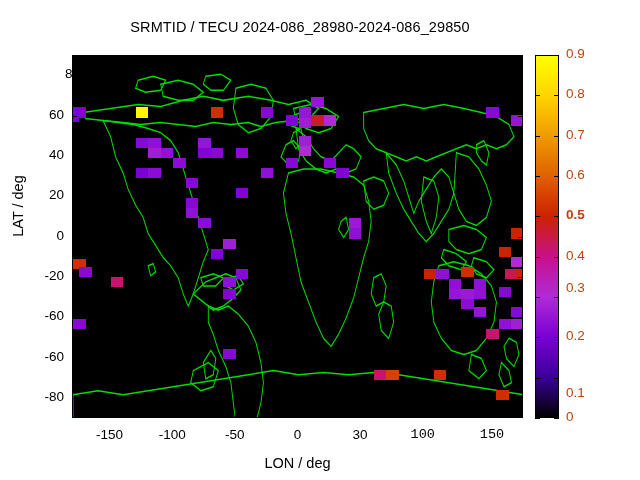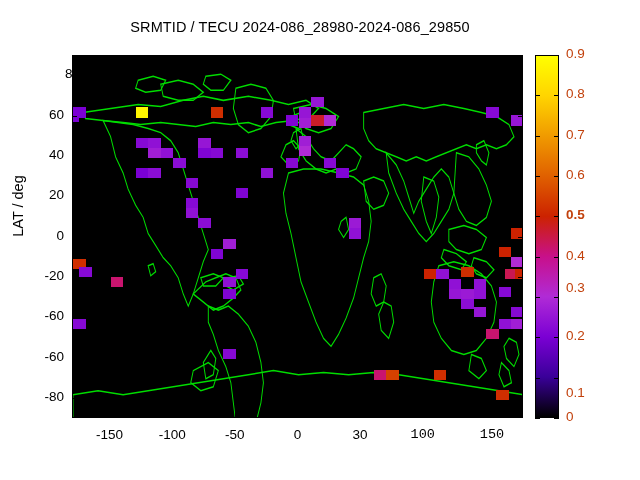--- a/index.html
+++ b/index.html
@@ -231,20 +231,21 @@
         <div class="cell" style="left: 150.33px; top: 293.42px; width: 12.53px; height: 10.08px; background: rgb(134, 9, 212);"></div>
         <div class="cell" style="left: 300.67px; top: 313.59px; width: 12.53px; height: 10.08px; background: rgb(201, 20, 110);"></div>
         <div class="cell" style="left: 313.19px; top: 313.59px; width: 12.53px; height: 10.08px; background: rgb(214, 65, 0);"></div>
         <div class="cell" style="left: 360.8px; top: 313.59px; width: 12.53px; height: 10.08px; background: rgb(208, 46, 0);"></div>
         <div class="cell" style="left: 423.44px; top: 333.76px; width: 12.53px; height: 10.08px; background: rgb(208, 46, 0);"></div>
       </div>
   </div>
   <div id="plotframe"></div>
 
   <div class="ylabel">LAT / deg</div>
+  <div class="xlabel">LON / deg</div>
 
   <div id="yticks">
       <div class="ytick" style="left: 32px; top: 66.1667px;">80</div>
       <div class="ytickmark" style="left: 72px; top: 75.1667px; width: 5px; height: 1px;"></div>
       <div class="ytickmark" style="left: 518px; top: 75.1667px; width: 5px; height: 1px;"></div>
       <div class="ytick" style="left: 16px; top: 106.5px;">60</div>
       <div class="ytickmark" style="left: 72px; top: 115.5px; width: 5px; height: 1px;"></div>
       <div class="ytickmark" style="left: 518px; top: 115.5px; width: 5px; height: 1px;"></div>
       <div class="ytick" style="left: 16px; top: 146.833px;">40</div>
       <div class="ytickmark" style="left: 72px; top: 155.833px; width: 5px; height: 1px;"></div>

